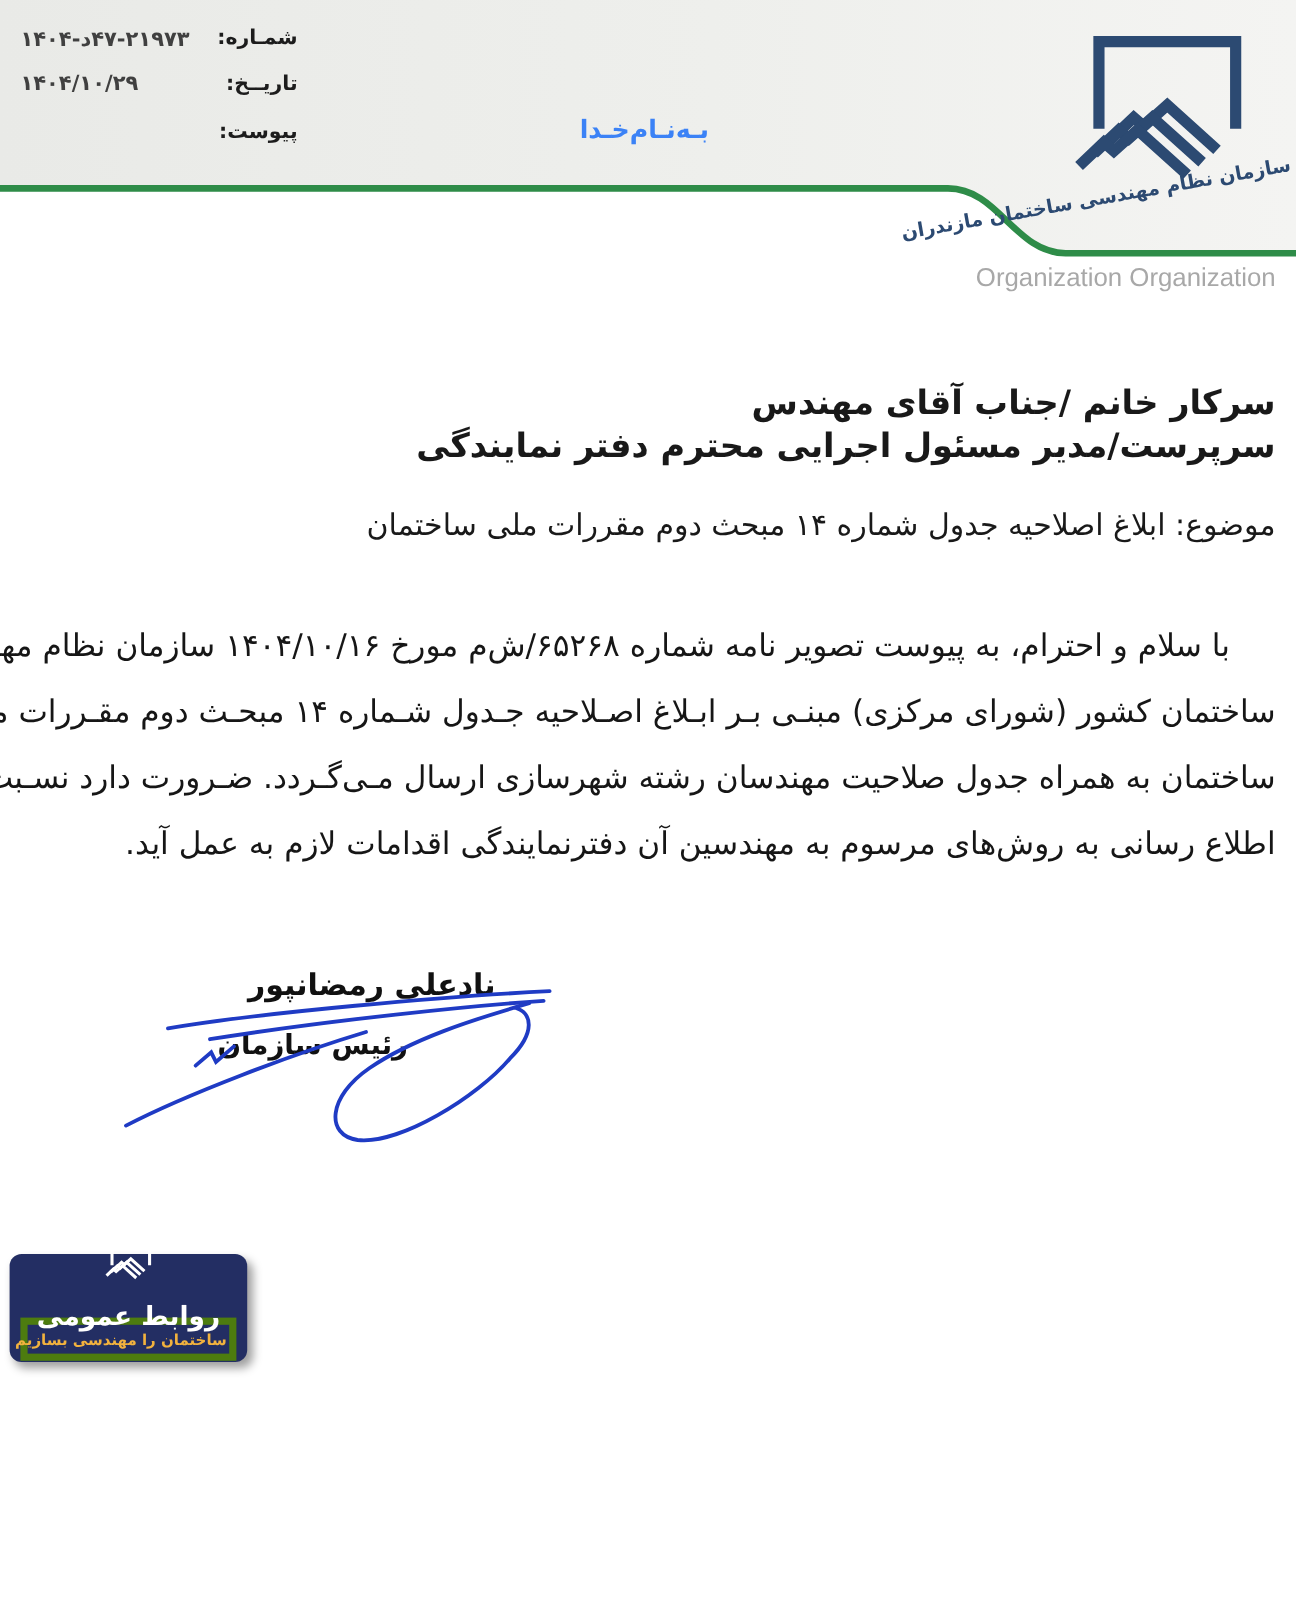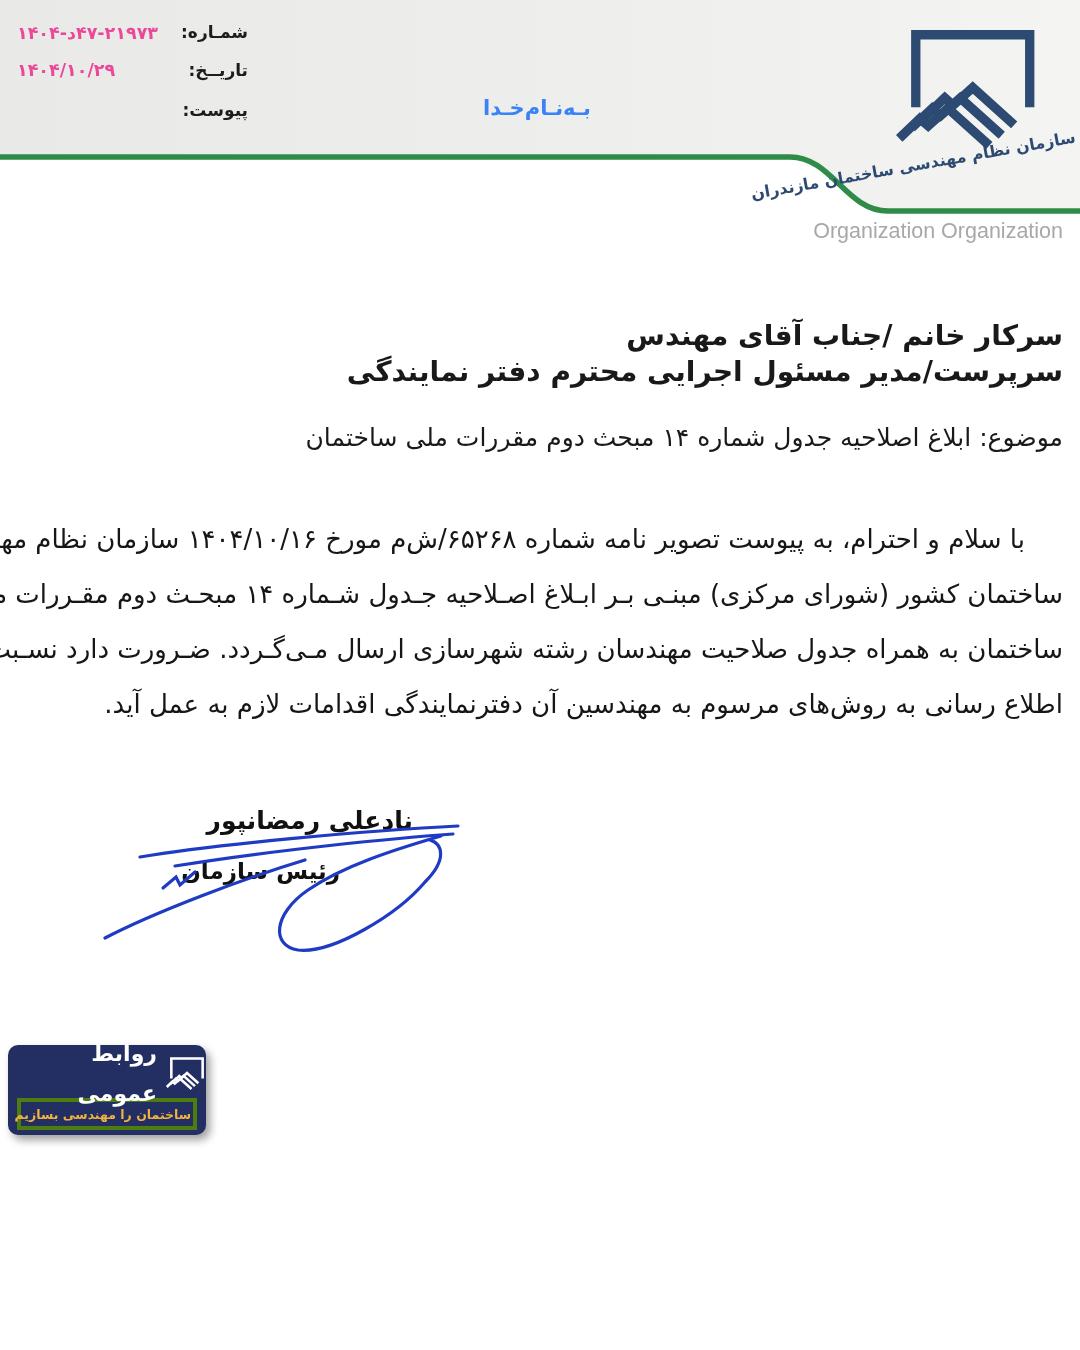--- a/index.html
+++ b/index.html
@@ -28,21 +28,21 @@
   }
 
   
   .hf-label{
     position:absolute;right:832px;direction:rtl;white-space:nowrap;
     font-weight:bold;font-size:17px;color:#1c1c1c;
   }
   .hf-value{
     position:absolute;left:17px;white-space:nowrap;
     direction:ltr;unicode-bidi:bidi-override;
-    font-weight:bold;font-size:17.5px;color:#ec4899;
+    font-weight:bold;font-size:17.5px;color:#404040;
   }
   #besmellah{
     position:absolute;top:96px;left:437px;width:200px;text-align:center;
     direction:rtl;font-weight:bold;font-size:21px;color:#3b82f6;
   }
 
   
   #addressee{position:absolute;top:318px;right:17px;direction:rtl;text-align:right;}
   #addressee .l1{font-weight:bold;font-size:28px;line-height:36px;}
   #addressee .l2{font-weight:bold;font-size:28px;line-height:36px;}
@@ -63,26 +63,26 @@
 
   
   #footer-badge{
     position:absolute;top:1045px;left:8px;width:198px;height:90px;
     background:#232e63;border-radius:10px;
     box-shadow:4px 5px 8px rgba(0,0,0,0.38);
     direction:rtl;
   }
   #footer-badge .row1{
     display:flex;align-items:center;justify-content:center;
-    gap:7px;padding-top:9px;height:40px;
+    gap:7px;padding-top:9px;height:40px;flex-direction:column;
   }
   #footer-badge .row1 .ttl{color:#ffffff;font-weight:bold;font-size:22px;line-height:40px;}
   #footer-badge .mini-logo{color:#ffffff;flex:0 0 auto;}
   #footer-badge .row2{
-    margin:4px 9px 0 9px;border:4px solid #4d7c0f;
+    margin:4px 9px 0 9px;border:6px solid #4d7c0f;
     text-align:center;padding:2px 2px 3px 2px;
   }
   #footer-badge .row2 .slogan{
     color:#f2b23e;font-weight:bold;font-size:12.5px;letter-spacing:0.5px;white-space:nowrap;
   }
 </style>
 </head>
 <body>
 
 <svg width="0" height="0" style="position:absolute" aria-hidden="true">

